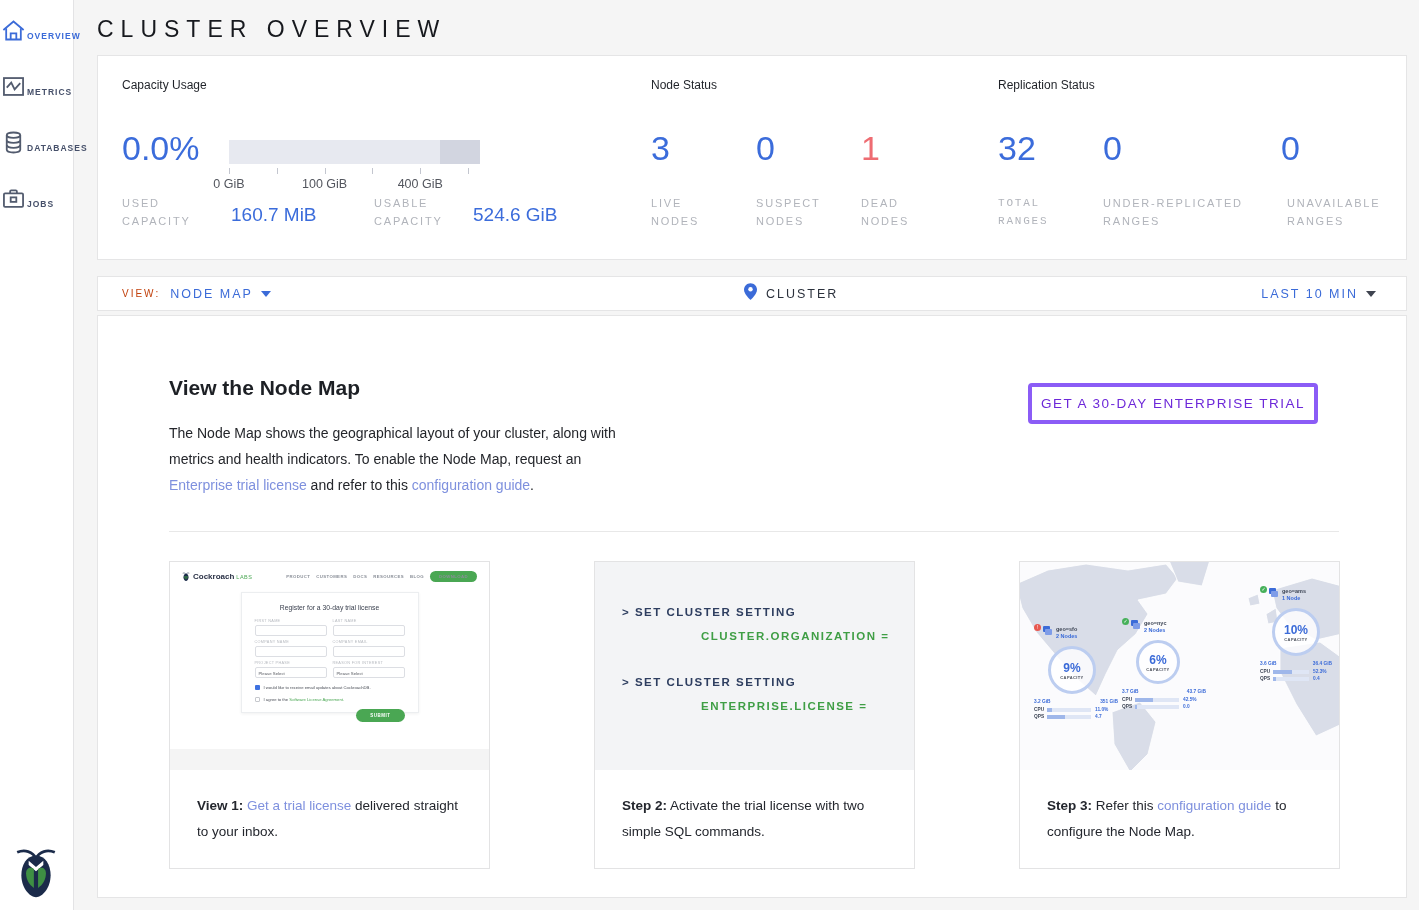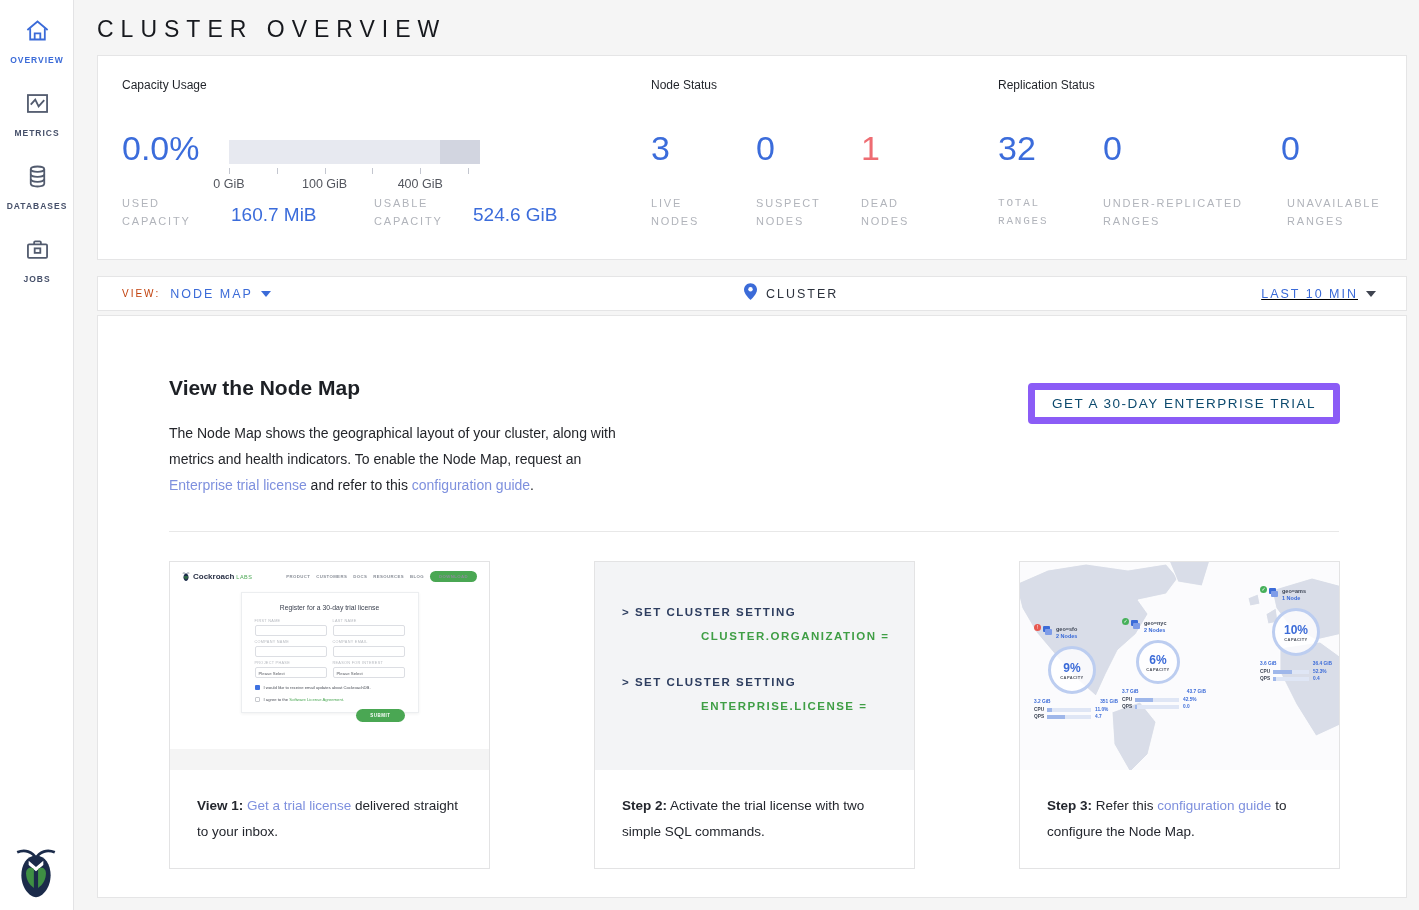--- a/index.html
+++ b/index.html
@@ -1,21 +1,21 @@
 <!DOCTYPE html>
 <html><head>
 <meta charset="utf-8">
 <style>
   * { margin:0; padding:0; box-sizing:border-box; }
   body { font-family:"Liberation Sans", sans-serif; background:#f5f5f5; }
   .app { position:relative; width:1419px; height:910px; background:#f5f5f5; overflow:hidden; }
 
   
   .sidebar { position:absolute; left:0; top:0; width:74px; height:910px; background:#fff; border-right:1px solid #e3e3e5; z-index:5; }
-  .side-item { width:74px; margin-top:17px; display:flex; flex-direction:column; align-items:center; cursor:pointer; margin-bottom:25px; }
+  .side-item { width:74px; margin-top:17px; display:flex; flex-direction:row; align-items:center; cursor:pointer; margin-bottom:25px; }
   .side-item svg { width:27px; height:27px; }
   .side-label { margin-top:7px; font-size:8.5px; font-weight:700; letter-spacing:1px; color:#46506a; }
   .side-item.active .side-label { color:#3b6bd8; }
   .side-logo { position:absolute; left:13px; bottom:10px; width:46px; height:56px; }
 
   
   .main { position:absolute; left:74px; top:0; width:1345px; height:910px; }
   .page-title { padding:16px 0 0 23px; font-size:23px; font-weight:500; letter-spacing:7px; color:#17191e; }
 
   .card { background:#fff; border:1px solid #e5e5e6; }
@@ -37,29 +37,29 @@
   
   .viewbar { position:absolute; left:23px; top:276px; width:1310px; height:35px; display:flex; align-items:center; }
   .vb-left { display:flex; align-items:center; padding-left:24px; }
   .vb-label { font-size:10px; letter-spacing:2px; color:#c2410c; }
   .vb-value { font-size:12.5px; letter-spacing:2px; color:#3b6bd8; margin-left:10px; cursor:pointer; }
   .caret { display:inline-block; width:0; height:0; border-left:5px solid transparent; border-right:5px solid transparent; border-top:6px solid #3b6bd8; margin-left:8px; vertical-align:middle; }
   .caret.dark { border-top-color:#3f4450; }
   .vb-center { position:absolute; left:50%; transform:translateX(-8px); display:flex; align-items:center; }
   .vb-center svg { width:13px; height:17px; margin-right:9px; }
   .vb-cluster { font-size:12.5px; letter-spacing:2px; color:#2b313c; }
-  .vb-right { position:absolute; right:30px; display:flex; align-items:center; cursor:pointer;text-decoration:underline; }
+  .vb-right { position:absolute; right:30px; display:flex; align-items:center; cursor:pointer; }
   .vb-time { font-size:12.5px; letter-spacing:2px; color:#3b6bd8; }
 
   
   .promo { position:absolute; left:23px; top:315px; width:1310px; height:583px; }
   .promo-title { position:absolute; left:71px; top:60px; font-size:21px; font-weight:600; color:#1d2025; }
   .promo-desc { position:absolute; left:71px; top:104px; width:472px; font-size:14px; line-height:26px; color:#24262b; }
   a.lnk { color:#7e90de; text-decoration:none; cursor:pointer; }
-  .trial-btn { position:absolute; left:930px; top:67px; width:312px; height:41px; background:#fff; border:7px solid #8b5cf6; border-radius:4px; color:#0c4a6e; font-size:13.5px; letter-spacing:1.5px; font-weight:500; font-family:"Liberation Sans",sans-serif; cursor:pointer; }
+  .trial-btn { position:absolute; left:930px; top:67px; width:290px; height:41px; background:#fff; border:4px solid #8b5cf6; border-radius:4px; color:#6d28d9; font-size:13.5px; letter-spacing:1.5px; font-weight:500; font-family:"Liberation Sans",sans-serif; cursor:pointer; }
   .promo-hr { position:absolute; left:71px; top:215px; width:1170px; border-top:1px solid #e8e8e8; }
 
   .steps-row { position:absolute; left:71px; top:245px; width:1171px; display:flex; justify-content:space-between; }
   .step-card { width:321px; height:308px; background:#fff; border:1px solid #e3e3e4; }
   .step-media { position:relative; width:319px; height:208px; overflow:hidden; }
   .step-caption { padding:23px 26px 0 27px; font-size:13.5px; line-height:26px; color:#24272e; }
   .step-caption b { font-weight:700; }
 
   
   .mini-site { position:relative; width:100%; height:100%; background:#fff; }

